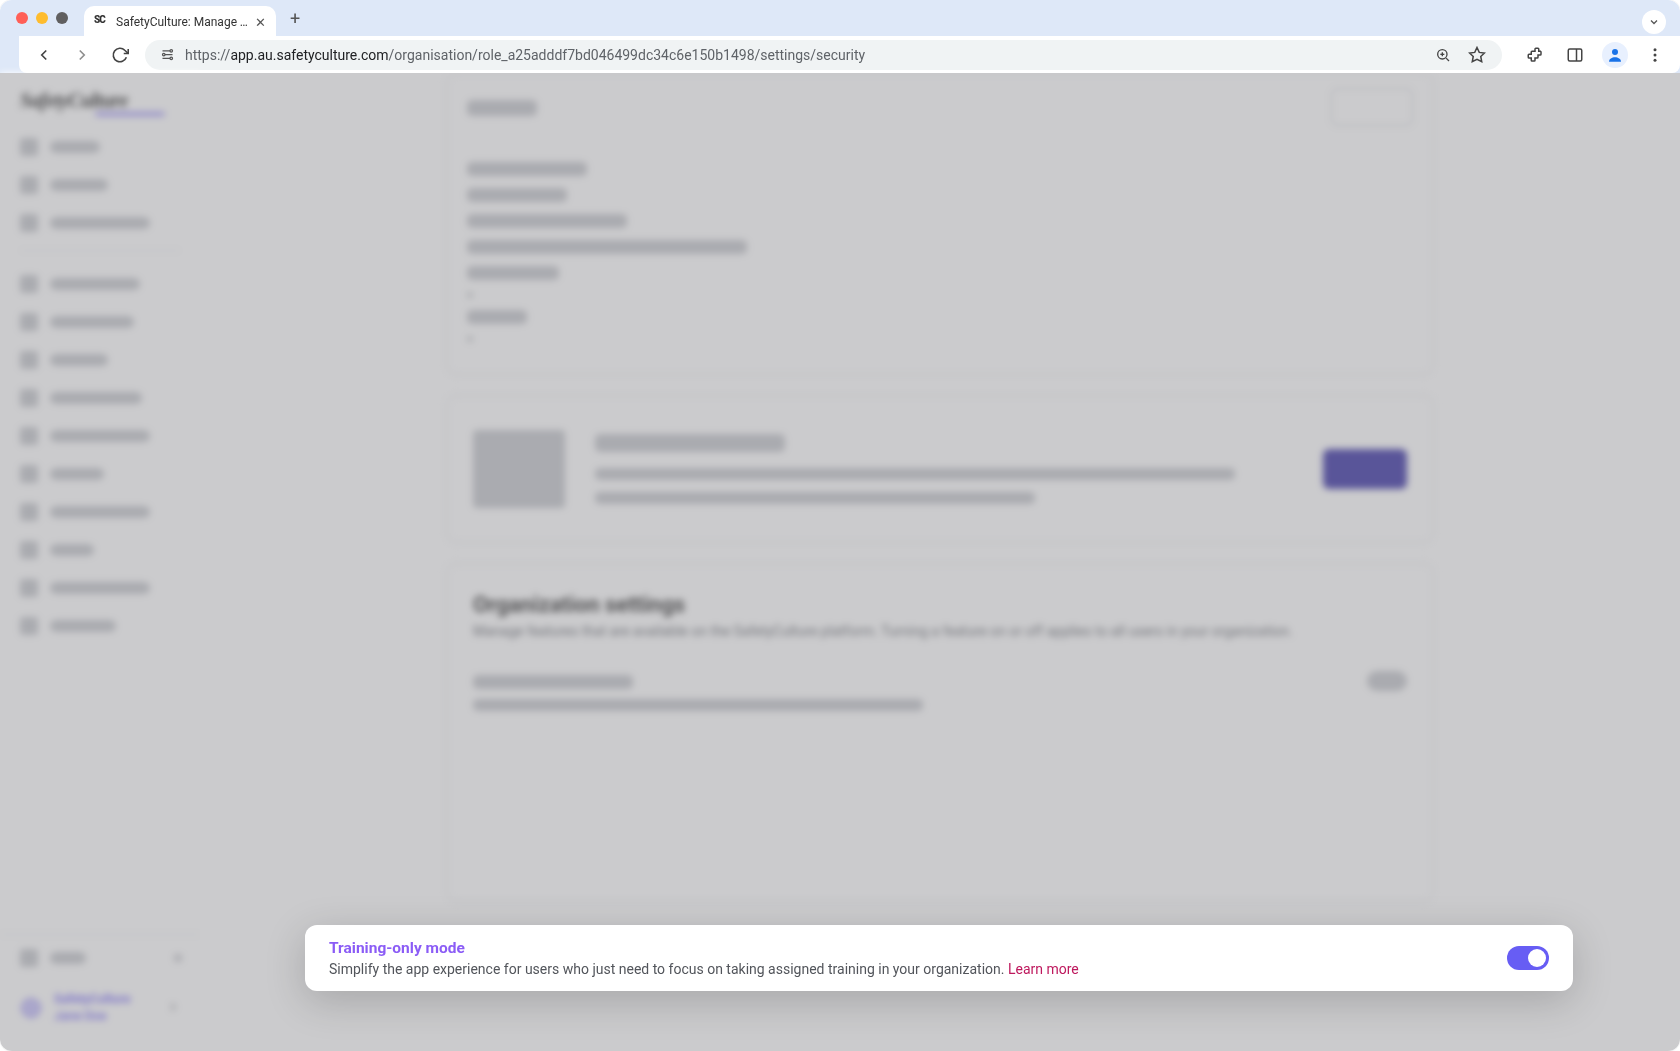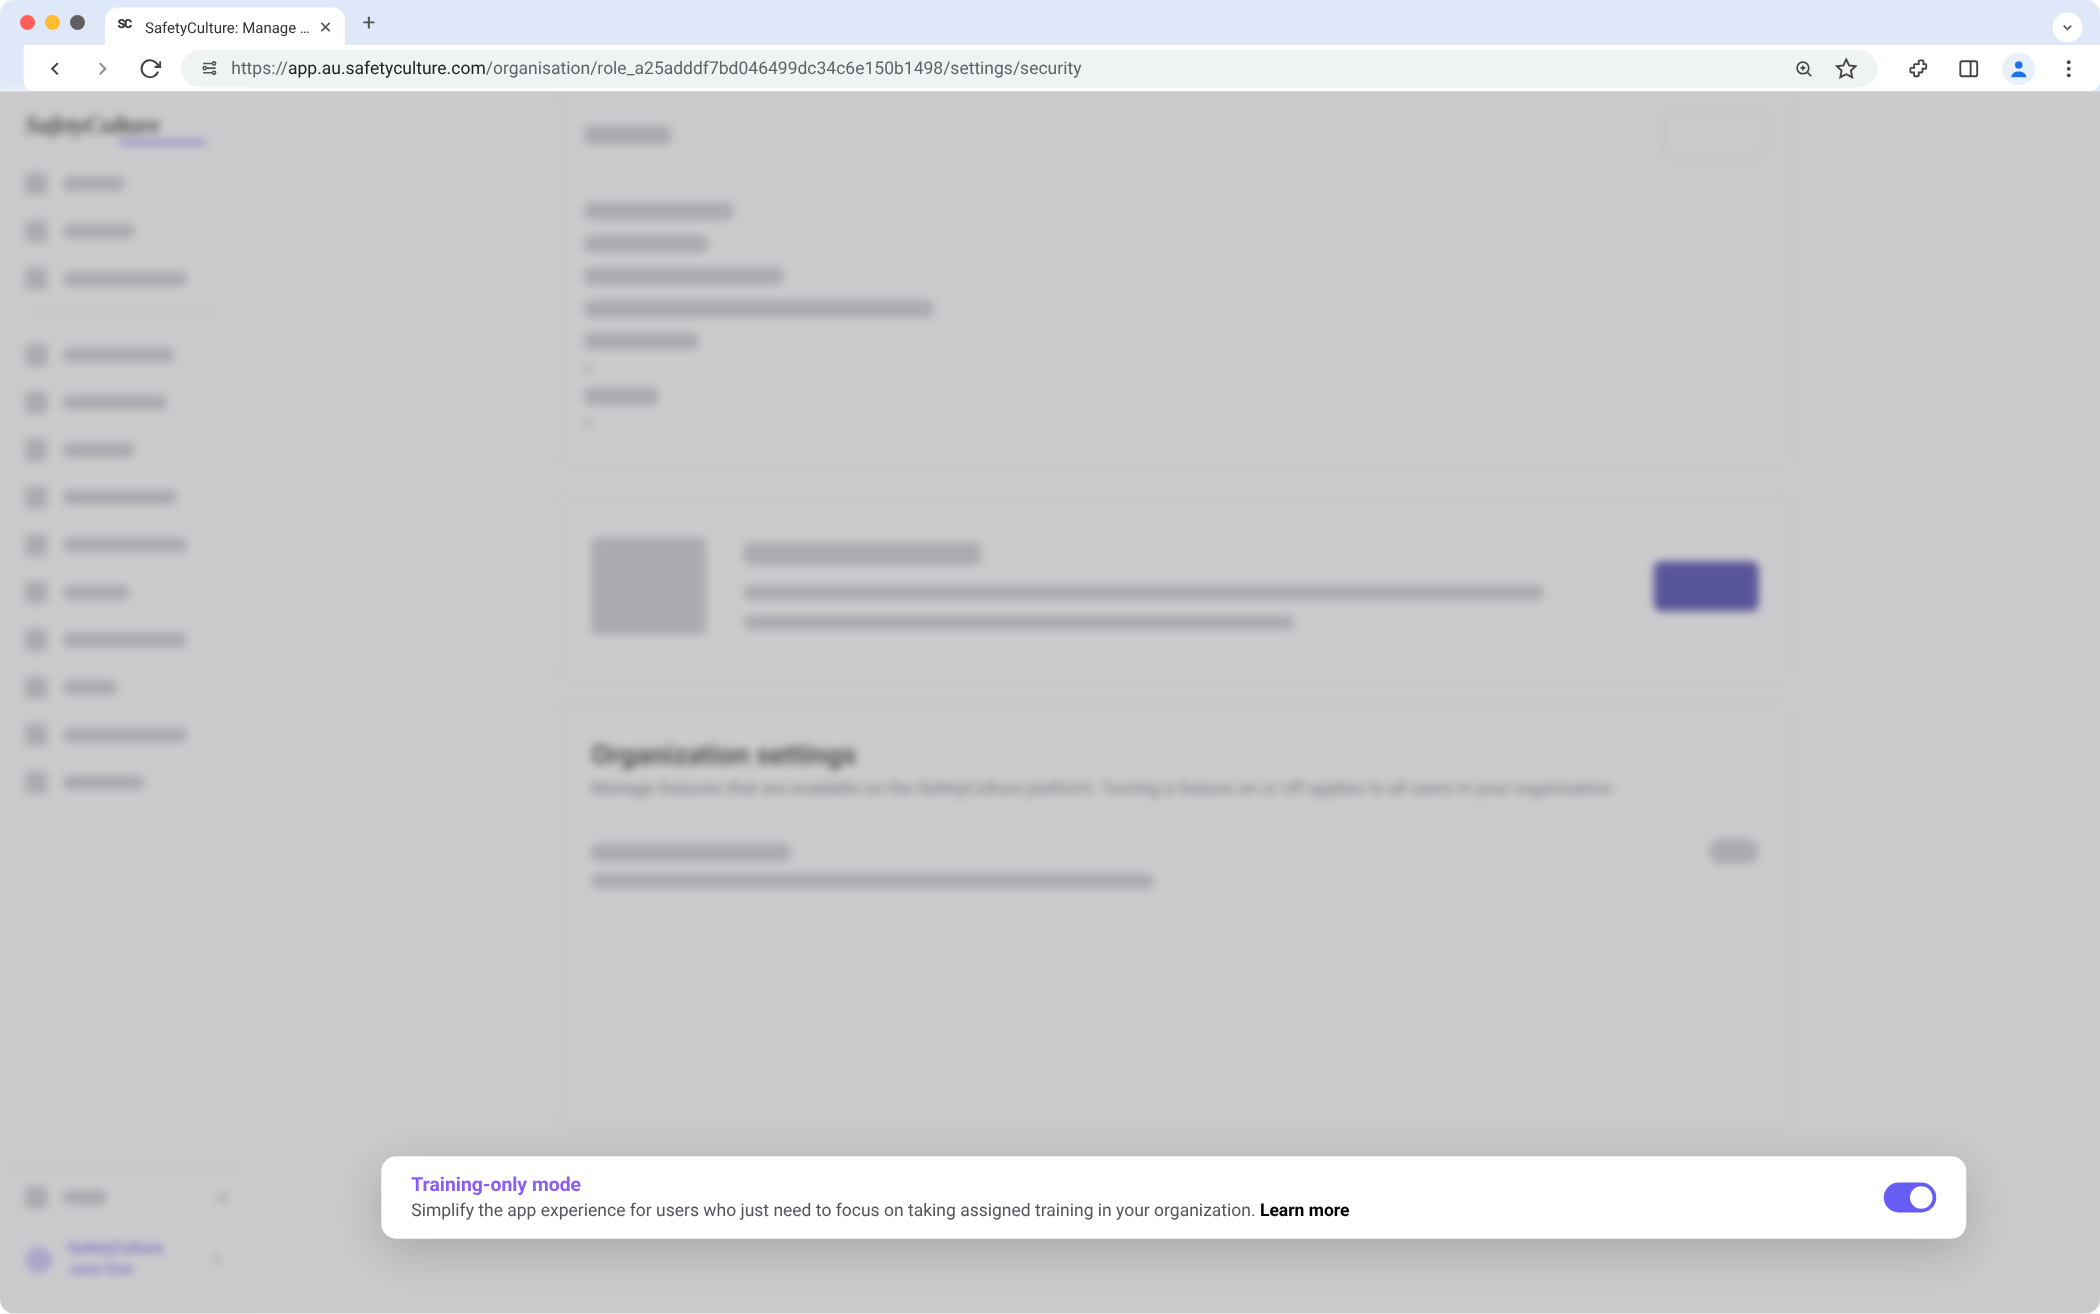--- a/index.html
+++ b/index.html
@@ -71,21 +71,21 @@
   .card3 .setting-group .row-skel { height:14px; margin: 10px 0;}
   
   
   .dim-overlay { position:absolute; inset:0; background: rgba(130,130,135,0.42); pointer-events:none; }
   
   
   .float-panel { position:absolute; left:305px; right:107px; bottom:60px; top:auto; background:#fff; border-radius:12px; box-shadow: 0 10px 40px rgba(0,0,0,.18); padding: 14px 24px; display:flex; align-items:center; }
   .float-body { flex:1; }
   .float-title { font-size:15.5px; font-weight:700; color:#8b5cf6; }
   .float-desc { font-size:14px; color:#52555b; margin-top:4px; }
-  .float-desc a { color:#000000; text-decoration:none;font-weight:bold; }
+  .float-desc a { color:#be185d; text-decoration:none; }
   .toggle { width:42px; height:24px; background:#675df4; border-radius:14px; position:relative; cursor:pointer; }
   .toggle .knob { width:18px; height:18px; background:#fff; border-radius:50%; position:absolute; right:3px; top:3px; }
 
   
   .blur-zone { filter: blur(3.5px); }
 
   .rounded-shadow-container { border-radius: 12px; overflow:hidden; box-shadow: 0 0 0 1px rgba(0,0,0,0.04); height:100%; position:relative;}
 </style>
 </head>
 <body>

